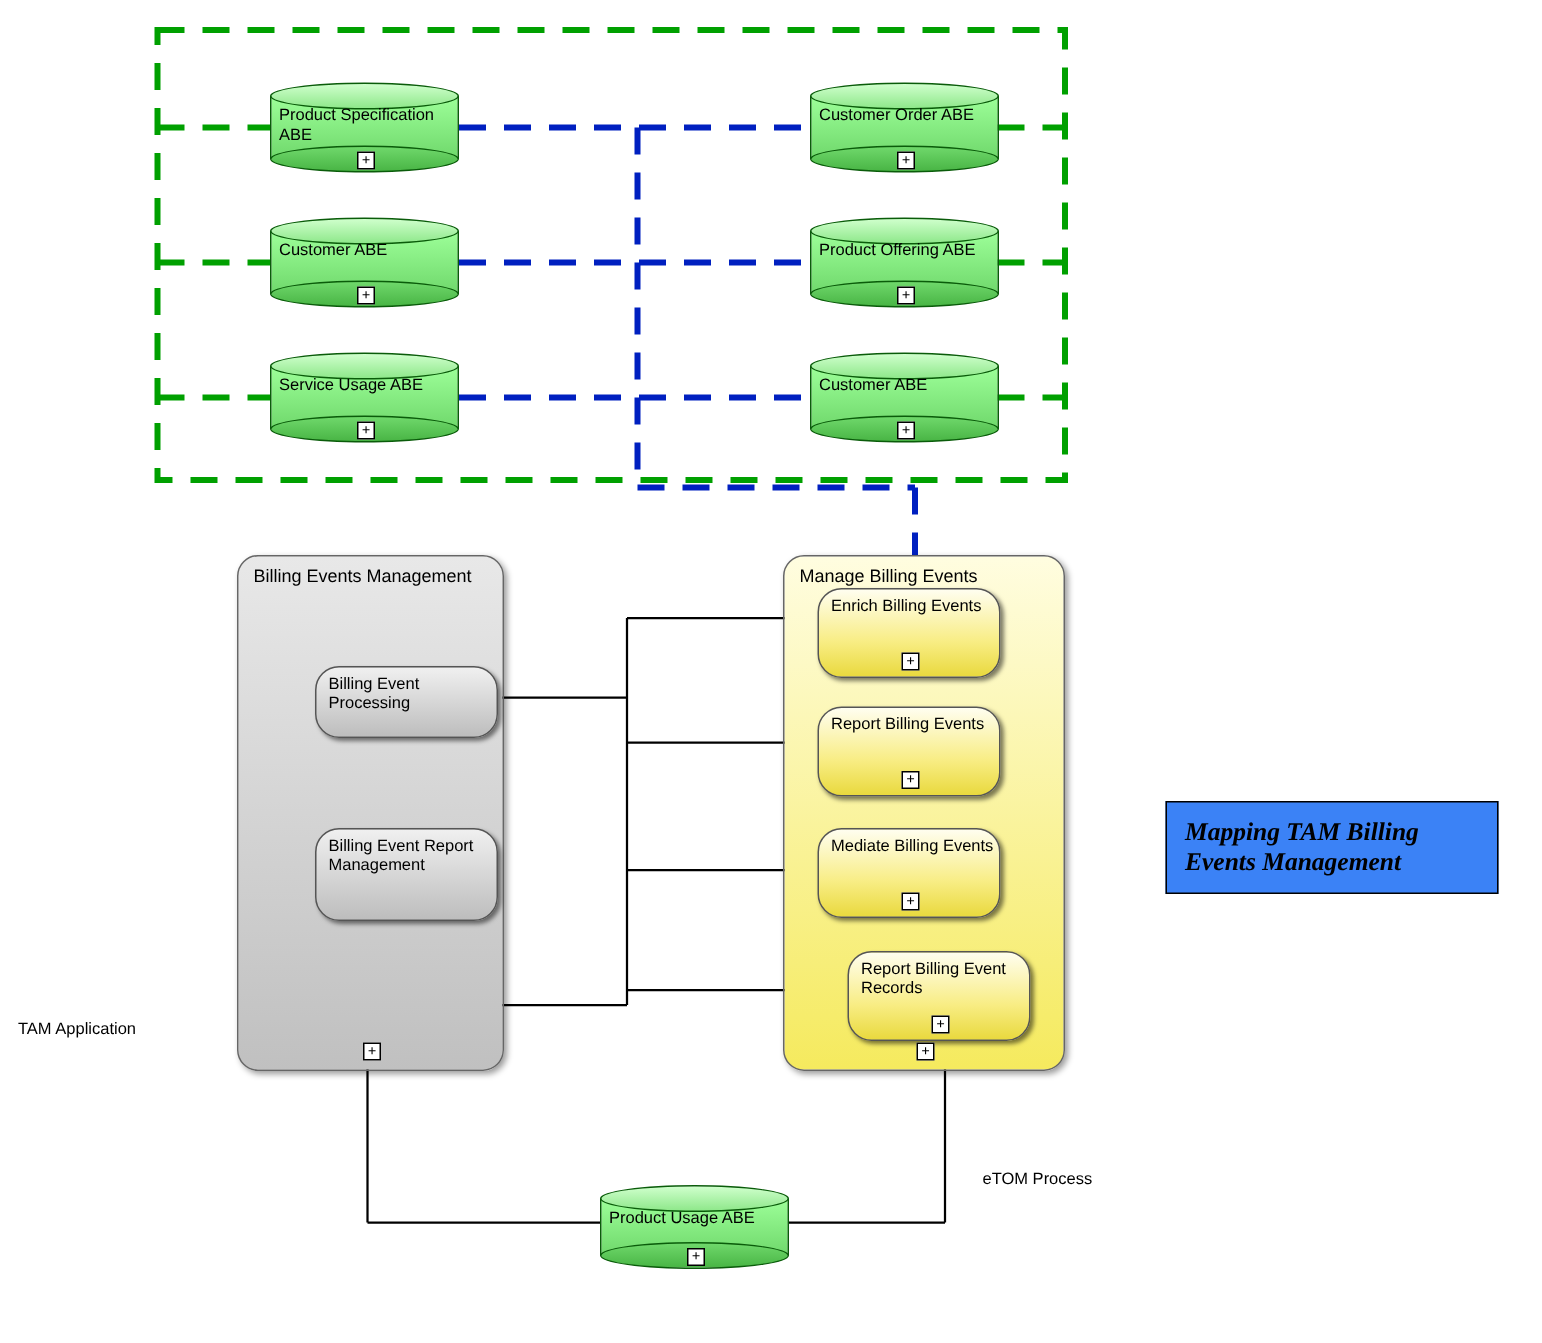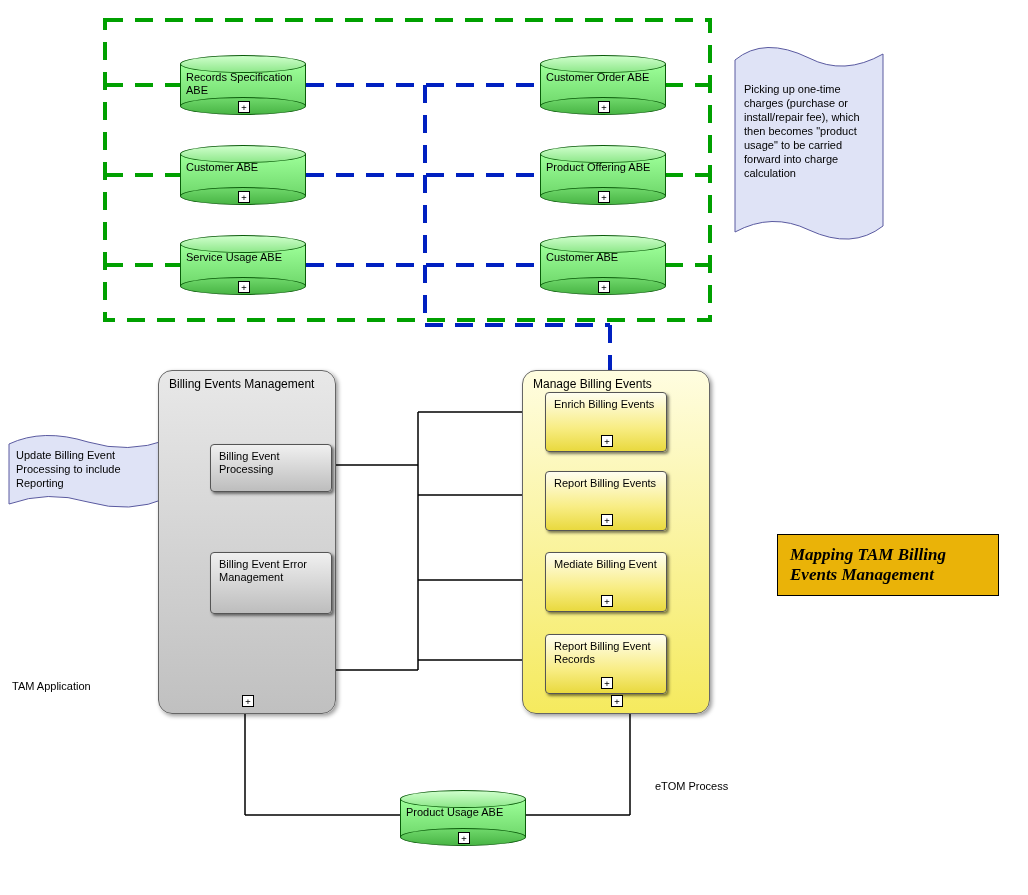--- a/index.html
+++ b/index.html
@@ -11,26 +11,26 @@
   .cyl .top{position:absolute;left:0;right:0;top:0;height:18px;border-radius:50%;background:linear-gradient(to bottom,#cfffcc,#8fe88b);border:1px solid #0a5c0a;box-sizing:border-box;z-index:2}
   .cyl .bot{position:absolute;left:0;right:0;bottom:0;height:18px;border-radius:50%;background:linear-gradient(to bottom,#6fd86b,#49b545);border:1px solid #0a5c0a;box-sizing:border-box}
   .cyl .lbl{position:absolute;left:6px;right:6px;top:16px;font-size:11px;line-height:13px;z-index:3}
   .plus{position:absolute;width:10px;height:10px;border:1px solid #000;background:#fff;font-size:9px;line-height:10px;text-align:center;font-family:monospace;z-index:4}
   
   .bigbox{position:absolute;border:1px solid #666;border-radius:14px;box-shadow:2px 2px 4px rgba(0,0,0,.4)}
   .bigbox.grey{background:linear-gradient(to bottom,#e8e8e8,#c0c0c0)}
   .bigbox.yellow{background:linear-gradient(to bottom,#fffde0,#f5ea5e)}
   .bigbox .title{position:absolute;left:10px;top:6px;font-size:12px;line-height:14px}
   
-  .smbox{position:absolute;border:1px solid #555;border-radius:4px;box-shadow:2px 2px 3px rgba(0,0,0,.5)}
+  .smbox{position:absolute;border:1px solid #555;border-radius:16px;box-shadow:2px 2px 3px rgba(0,0,0,.5)}
   .smbox.grey{background:linear-gradient(to bottom,#f0f0f0,#bdbdbd)}
   .smbox.yellow{background:linear-gradient(to bottom,#fffef0,#f8ed84 60%,#e9d93e)}
   .smbox .lbl{position:absolute;left:8px;top:5px;font-size:11px;line-height:13px}
   
-  .callout{position:absolute;background:#eab308;border:1px solid #000;padding:10px 12px;font-family:"Times New Roman",serif;font-size:17px;font-style:italic;font-weight:bold;line-height:20px}
+  .callout{position:absolute;background:#3b82f6;border:1px solid #000;padding:10px 12px;font-family:"Times New Roman",serif;font-size:17px;font-style:italic;font-weight:bold;line-height:20px}
   
   .flag{position:absolute;font-size:11px;line-height:14px}
   .flag svg{position:absolute;top:0;left:0}
   .flag .txt{position:absolute}
   
   .plain{position:absolute;font-size:11px}
 </style>
 </head>
 <body>
 
@@ -73,21 +73,21 @@
       <line x1="630" y1="815" x2="526" y2="815"></line>
 
       <line x1="334" y1="670" x2="418" y2="670"></line>
     </g>
   </svg>
 
   <div class="cyl" style="left:180px;top:55px;width:126px;height:60px">
     <div class="top"></div>
       <div class="body"></div>
       <div class="bot"></div>
-    <div class="lbl">Records Specification ABE</div>
+    <div class="lbl">Product Specification ABE</div>
     <div class="plus" style="left:58px;bottom:2px">+</div>
   </div>
   <div class="cyl" style="left:540px;top:55px;width:126px;height:60px">
     <div class="top"></div>
       <div class="body"></div>
       <div class="bot"></div>
     <div class="lbl">Customer Order ABE</div>
     <div class="plus" style="left:58px;bottom:2px">+</div>
   </div>
 
@@ -114,62 +114,50 @@
     <div class="plus" style="left:58px;bottom:2px">+</div>
   </div>
   <div class="cyl" style="left:540px;top:235px;width:126px;height:60px">
     <div class="top"></div>
       <div class="body"></div>
       <div class="bot"></div>
     <div class="lbl">Customer ABE</div>
     <div class="plus" style="left:58px;bottom:2px">+</div>
   </div>
 
-  <div class="flag" style="left:734px;top:40px;width:150px;height:206px">
-    <svg width="150" height="206">
-      <path d="M1 20 Q30 -4 75 18 Q110 36 149 14 L149 186 Q118 210 75 190 Q38 172 1 192 Z" fill="#dfe3f6" stroke="#5a5aa0"></path>
-    </svg>
-    <div class="txt" style="left:10px;top:42px;width:128px">Picking up one-time charges (purchase or install/repair fee), which then becomes "product usage" to be carried forward into charge calculation</div>
-  </div>
 
-  <div class="flag" style="left:8px;top:432px;width:160px;height:80px">
-    <svg width="160" height="80">
-      <path d="M1 12 Q35 -4 80 10 Q120 22 159 8 L159 66 Q122 82 80 70 Q40 58 1 72 Z" fill="#dfe3f6" stroke="#5a5aa0"></path>
-    </svg>
-    <div class="txt" style="left:8px;top:16px;width:144px">Update Billing Event Processing to include Reporting</div>
-  </div>
 
   <div class="bigbox grey" style="left:158px;top:370px;width:176px;height:342px">
     <div class="title">Billing Events Management</div>
     <div class="plus" style="left:83px;bottom:6px">+</div>
   </div>
   <div class="smbox grey" style="left:210px;top:444px;width:120px;height:46px">
     <div class="lbl">Billing Event Processing</div>
   </div>
   <div class="smbox grey" style="left:210px;top:552px;width:120px;height:60px">
-    <div class="lbl">Billing Event Error Management</div>
+    <div class="lbl">Billing Event Report Management</div>
   </div>
 
   <div class="bigbox yellow" style="left:522px;top:370px;width:186px;height:342px">
     <div class="title">Manage Billing Events</div>
     <div class="plus" style="left:88px;bottom:6px">+</div>
   </div>
   <div class="smbox yellow" style="left:545px;top:392px;width:120px;height:58px">
     <div class="lbl">Enrich Billing Events</div>
     <div class="plus" style="left:55px;bottom:4px">+</div>
   </div>
   <div class="smbox yellow" style="left:545px;top:471px;width:120px;height:58px">
     <div class="lbl">Report Billing Events</div>
     <div class="plus" style="left:55px;bottom:4px">+</div>
   </div>
   <div class="smbox yellow" style="left:545px;top:552px;width:120px;height:58px">
-    <div class="lbl">Mediate Billing Event</div>
+    <div class="lbl">Mediate Billing Events</div>
     <div class="plus" style="left:55px;bottom:4px">+</div>
   </div>
-  <div class="smbox yellow" style="left:545px;top:634px;width:120px;height:58px">
+  <div class="smbox yellow" style="left:565px;top:634px;width:120px;height:58px">
     <div class="lbl">Report Billing Event Records</div>
     <div class="plus" style="left:55px;bottom:4px">+</div>
   </div>
 
   <div class="cyl" style="left:400px;top:790px;width:126px;height:56px">
     <div class="top"></div>
       <div class="body"></div>
       <div class="bot"></div>
     <div class="lbl">Product Usage ABE</div>
     <div class="plus" style="left:58px;bottom:2px">+</div>

